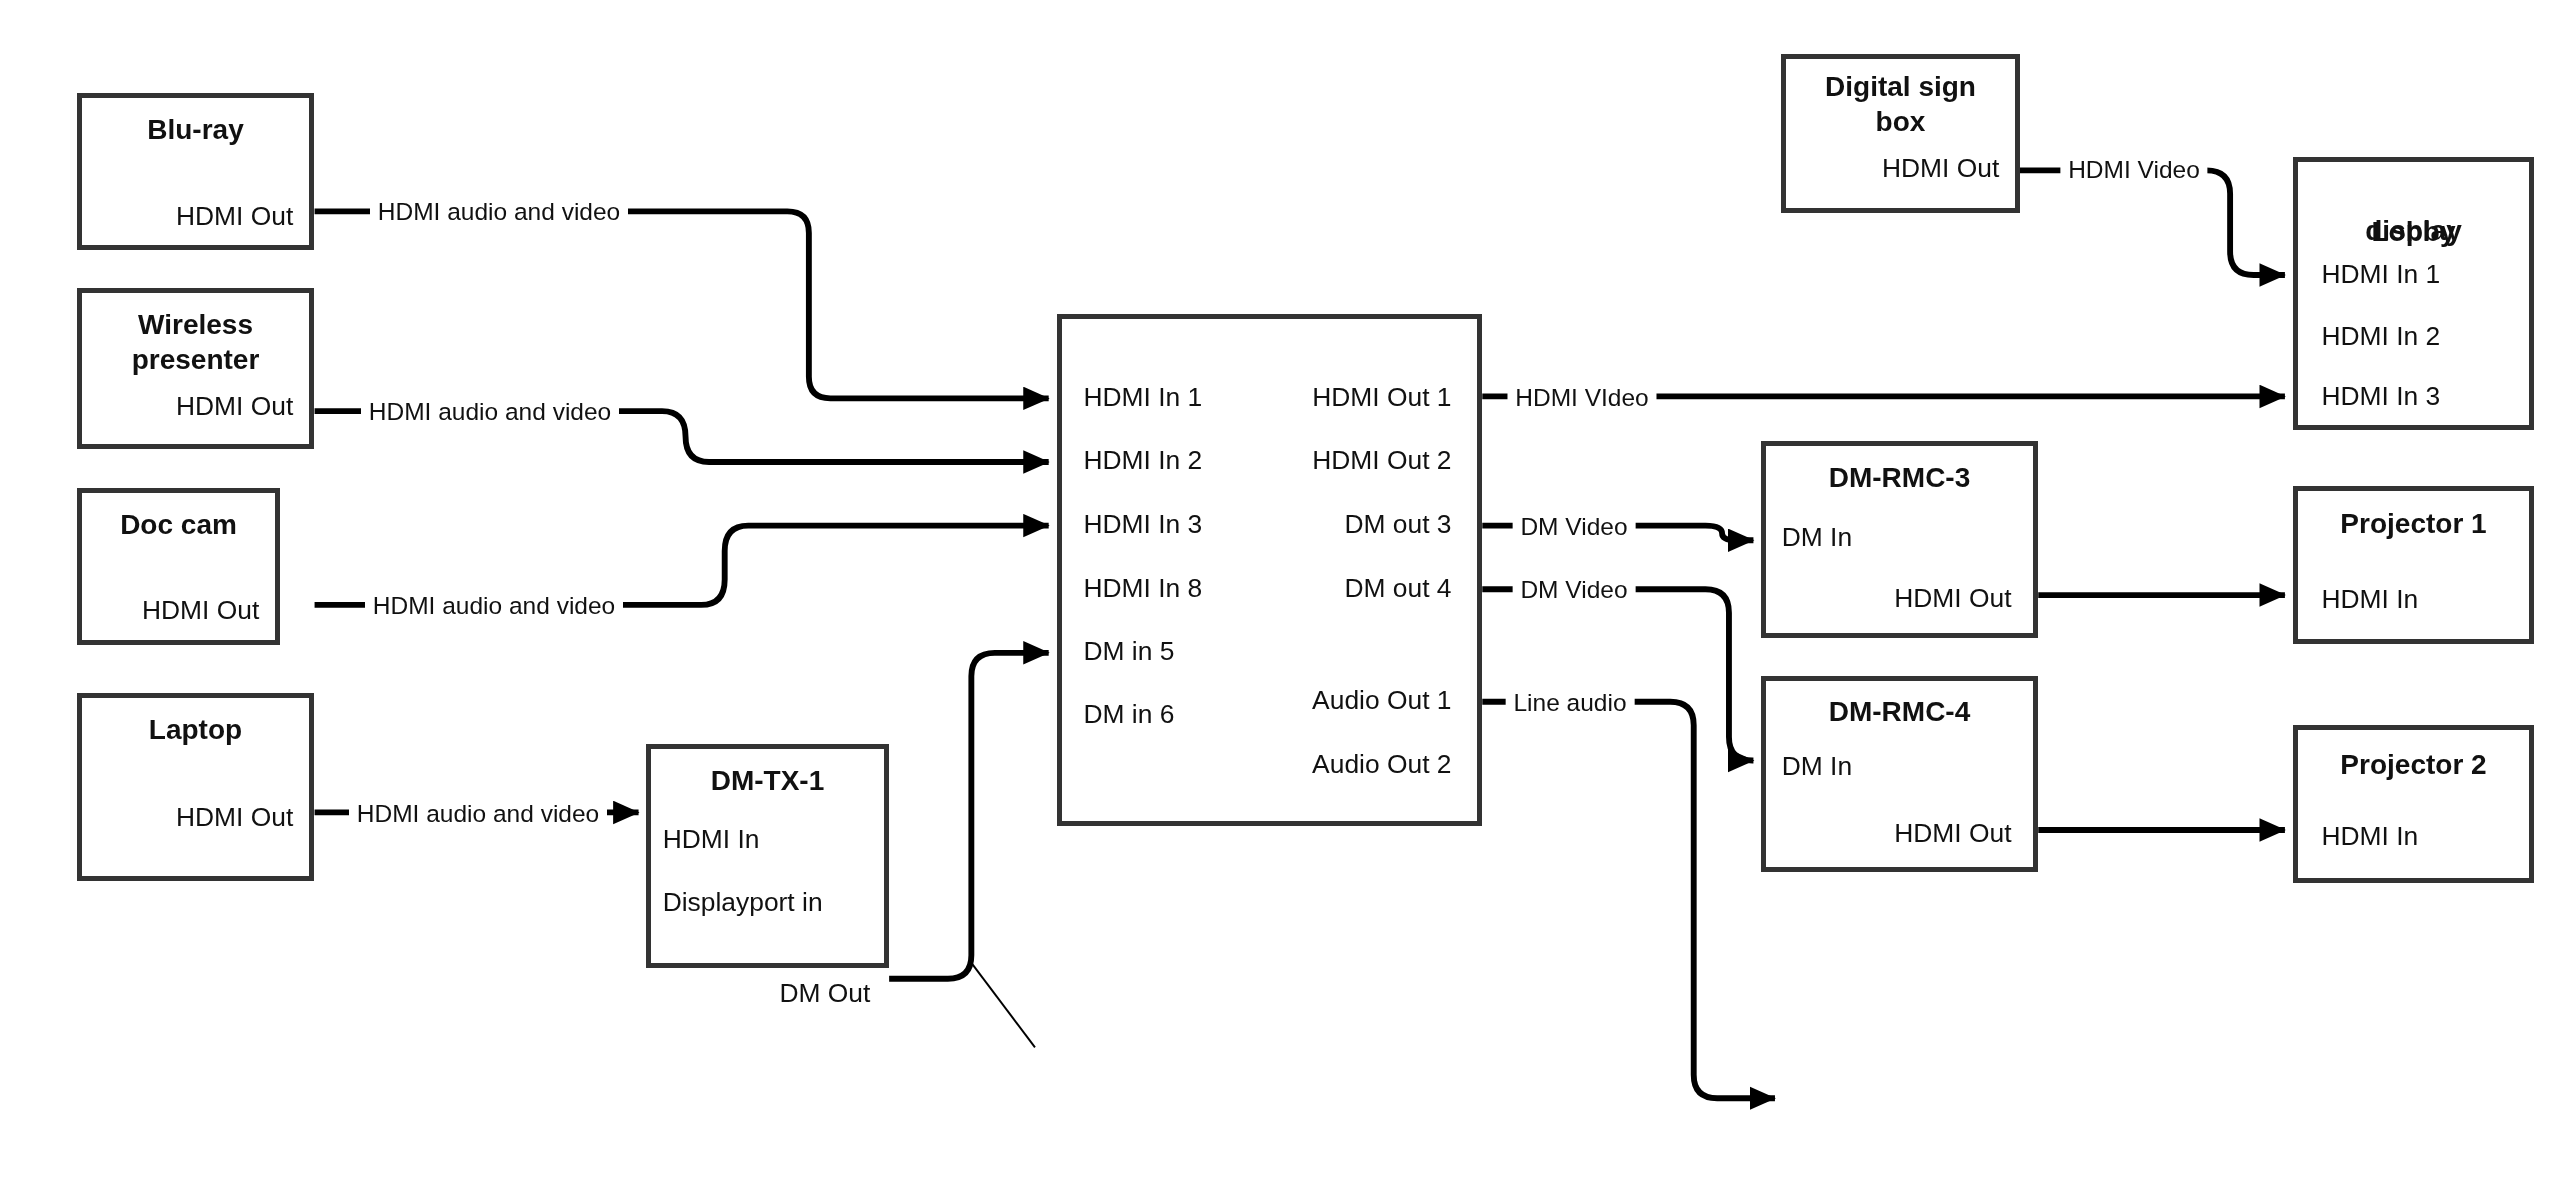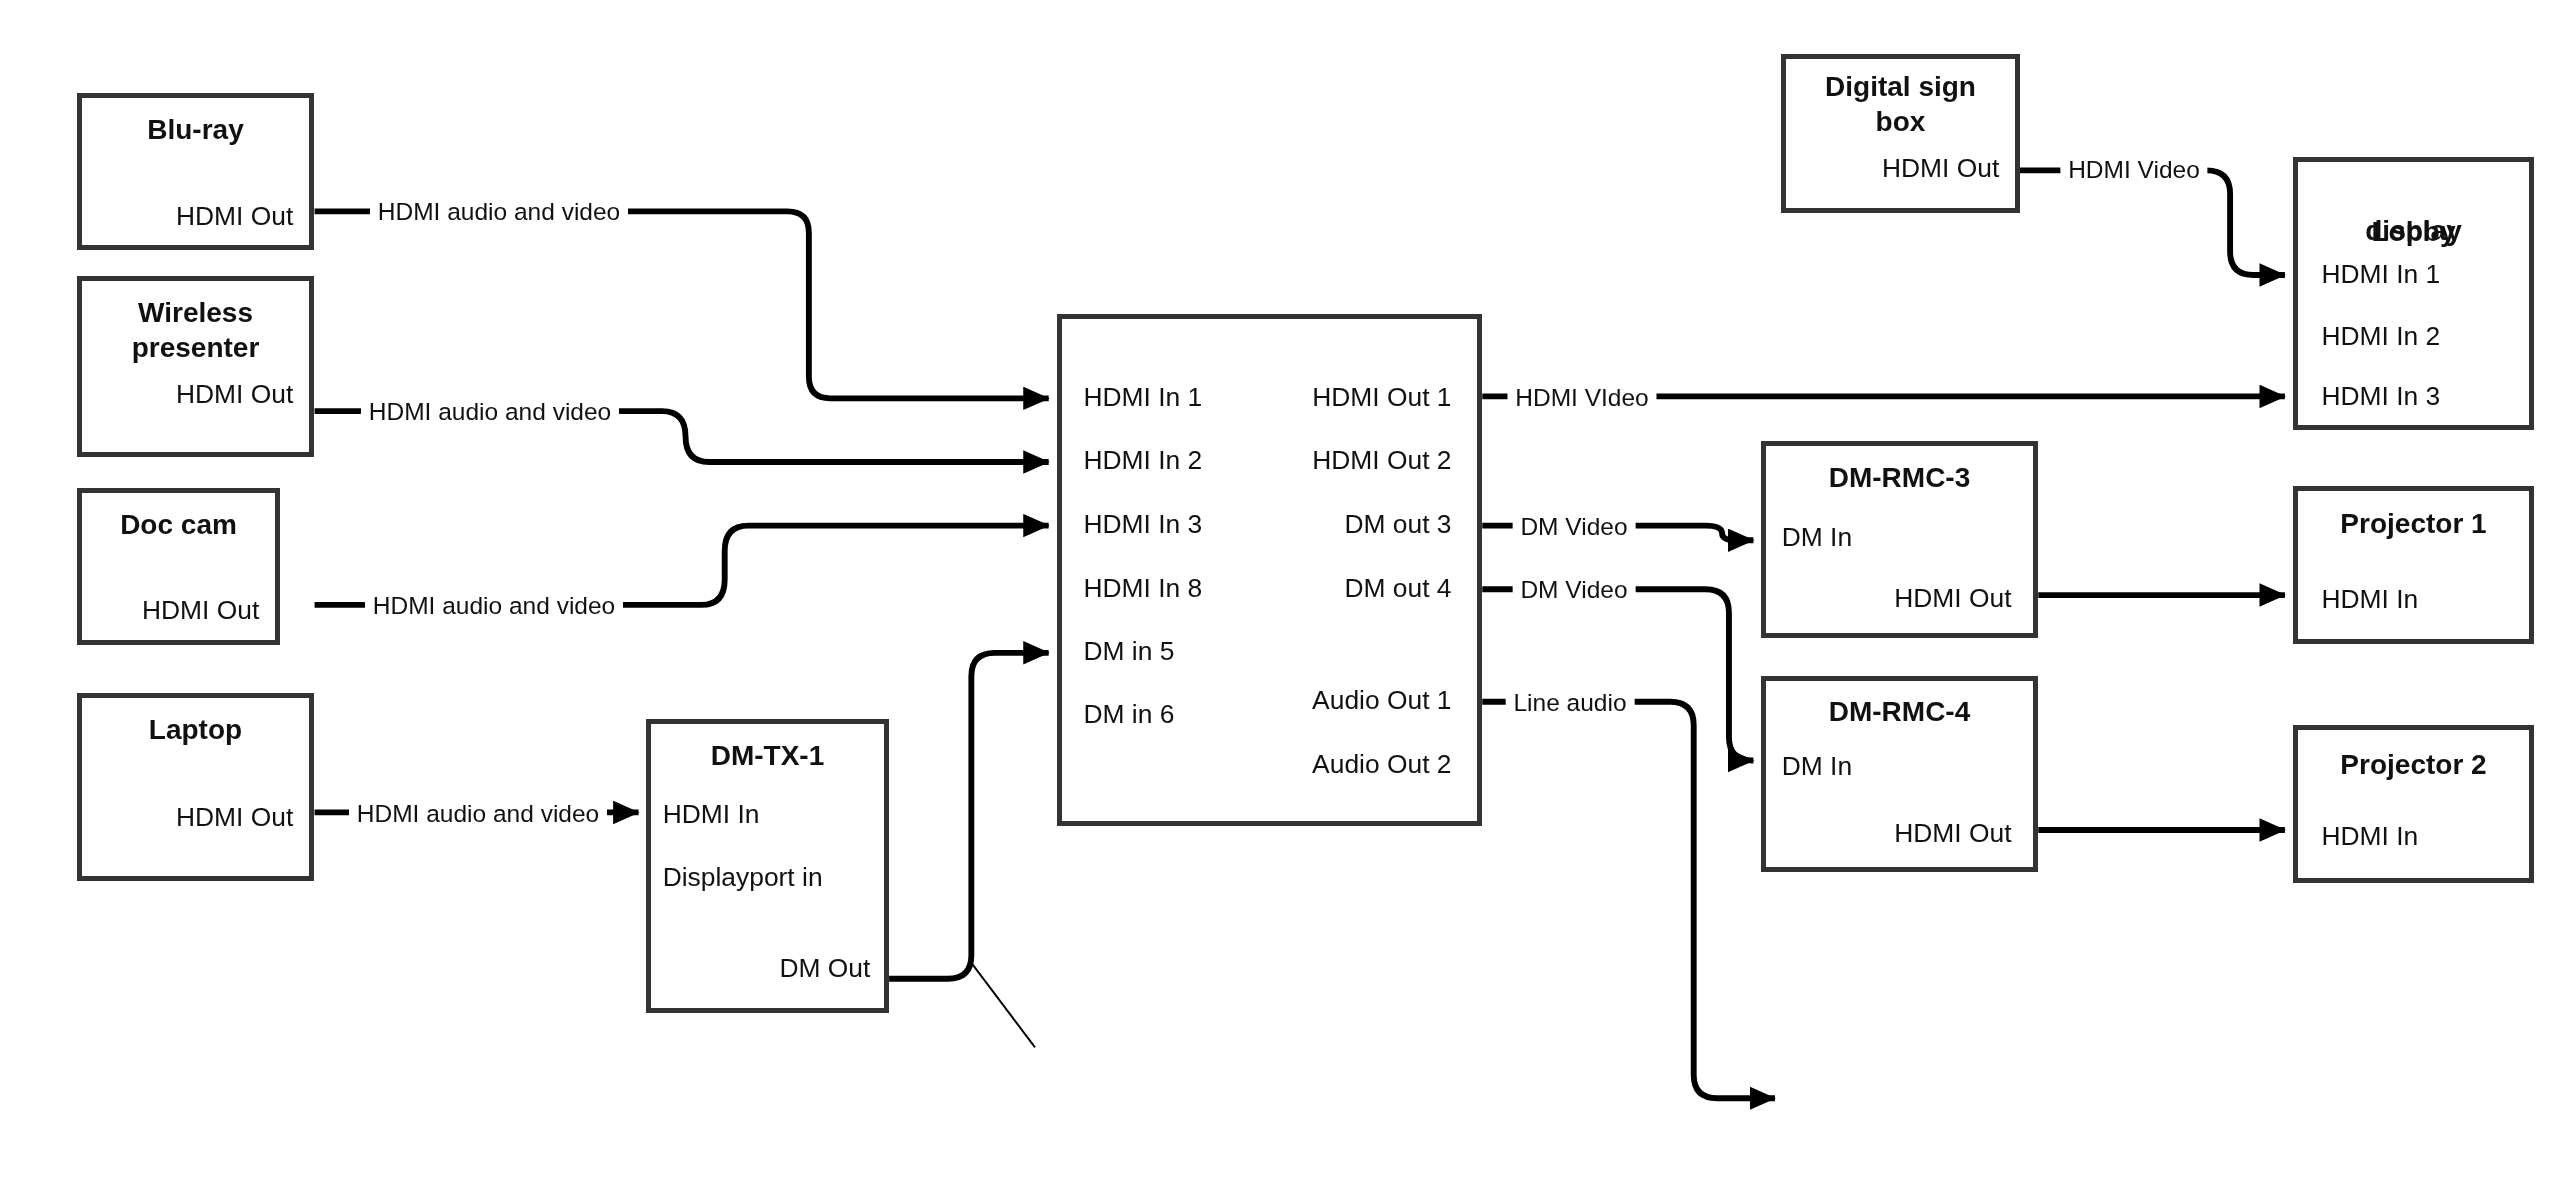--- a/index.html
+++ b/index.html
@@ -41,37 +41,37 @@
       <path d="M 2082 848 H 2334" marker-end="url(#arrow)"></path>
       <path stroke-width="2" d="M 993 985 L 1057 1070"></path>
     </g>
   </svg>
 
   <div class="box" style="left:77px;top:93px;width:237px;height:157px;">
     <div class="title" style="top:13.7px;">Blu-ray</div>
     <div class="port" style="right:15.7px;top:103px;">HDMI Out</div>
   </div>
 
-  <div class="box" style="left:77px;top:276px;width:237px;height:181px;">
+  <div class="box" style="left:77px;top:288px;width:237px;height:161px;">
     <div class="title" style="top:13.7px;">Wireless</div>
     <div class="title" style="top:49px;">presenter</div>
     <div class="port" style="right:15.7px;top:98px;">HDMI Out</div>
   </div>
 
   <div class="box" style="left:77px;top:488px;width:203px;height:157px;">
     <div class="title" style="top:13.7px;">Doc cam</div>
     <div class="port" style="right:15.7px;top:102px;">HDMI Out</div>
   </div>
 
   <div class="box" style="left:77px;top:693px;width:237px;height:188px;">
     <div class="title" style="top:13.7px;">Laptop</div>
     <div class="port" style="right:15.7px;top:104px;">HDMI Out</div>
   </div>
 
-  <div class="box" style="left:646px;top:719px;width:243px;height:294px;">
+  <div class="box" style="left:646px;top:744px;width:243px;height:224px;">
     <div class="title" style="top:13.7px;">DM-TX-1</div>
     <div class="port" style="left:11.7px;top:75px;">HDMI In</div>
     <div class="port" style="left:11.7px;top:138px;">Displayport in</div>
     <div class="port" style="right:13.7px;top:229px;">DM Out</div>
   </div>
 
   <div class="box" style="left:1057px;top:314px;width:425px;height:512px;">
     <div class="port" style="left:21.5px;top:63px;">HDMI In 1</div>
     <div class="port" style="left:21.5px;top:126px;">HDMI In 2</div>
     <div class="port" style="left:21.5px;top:190px;">HDMI In 3</div>

